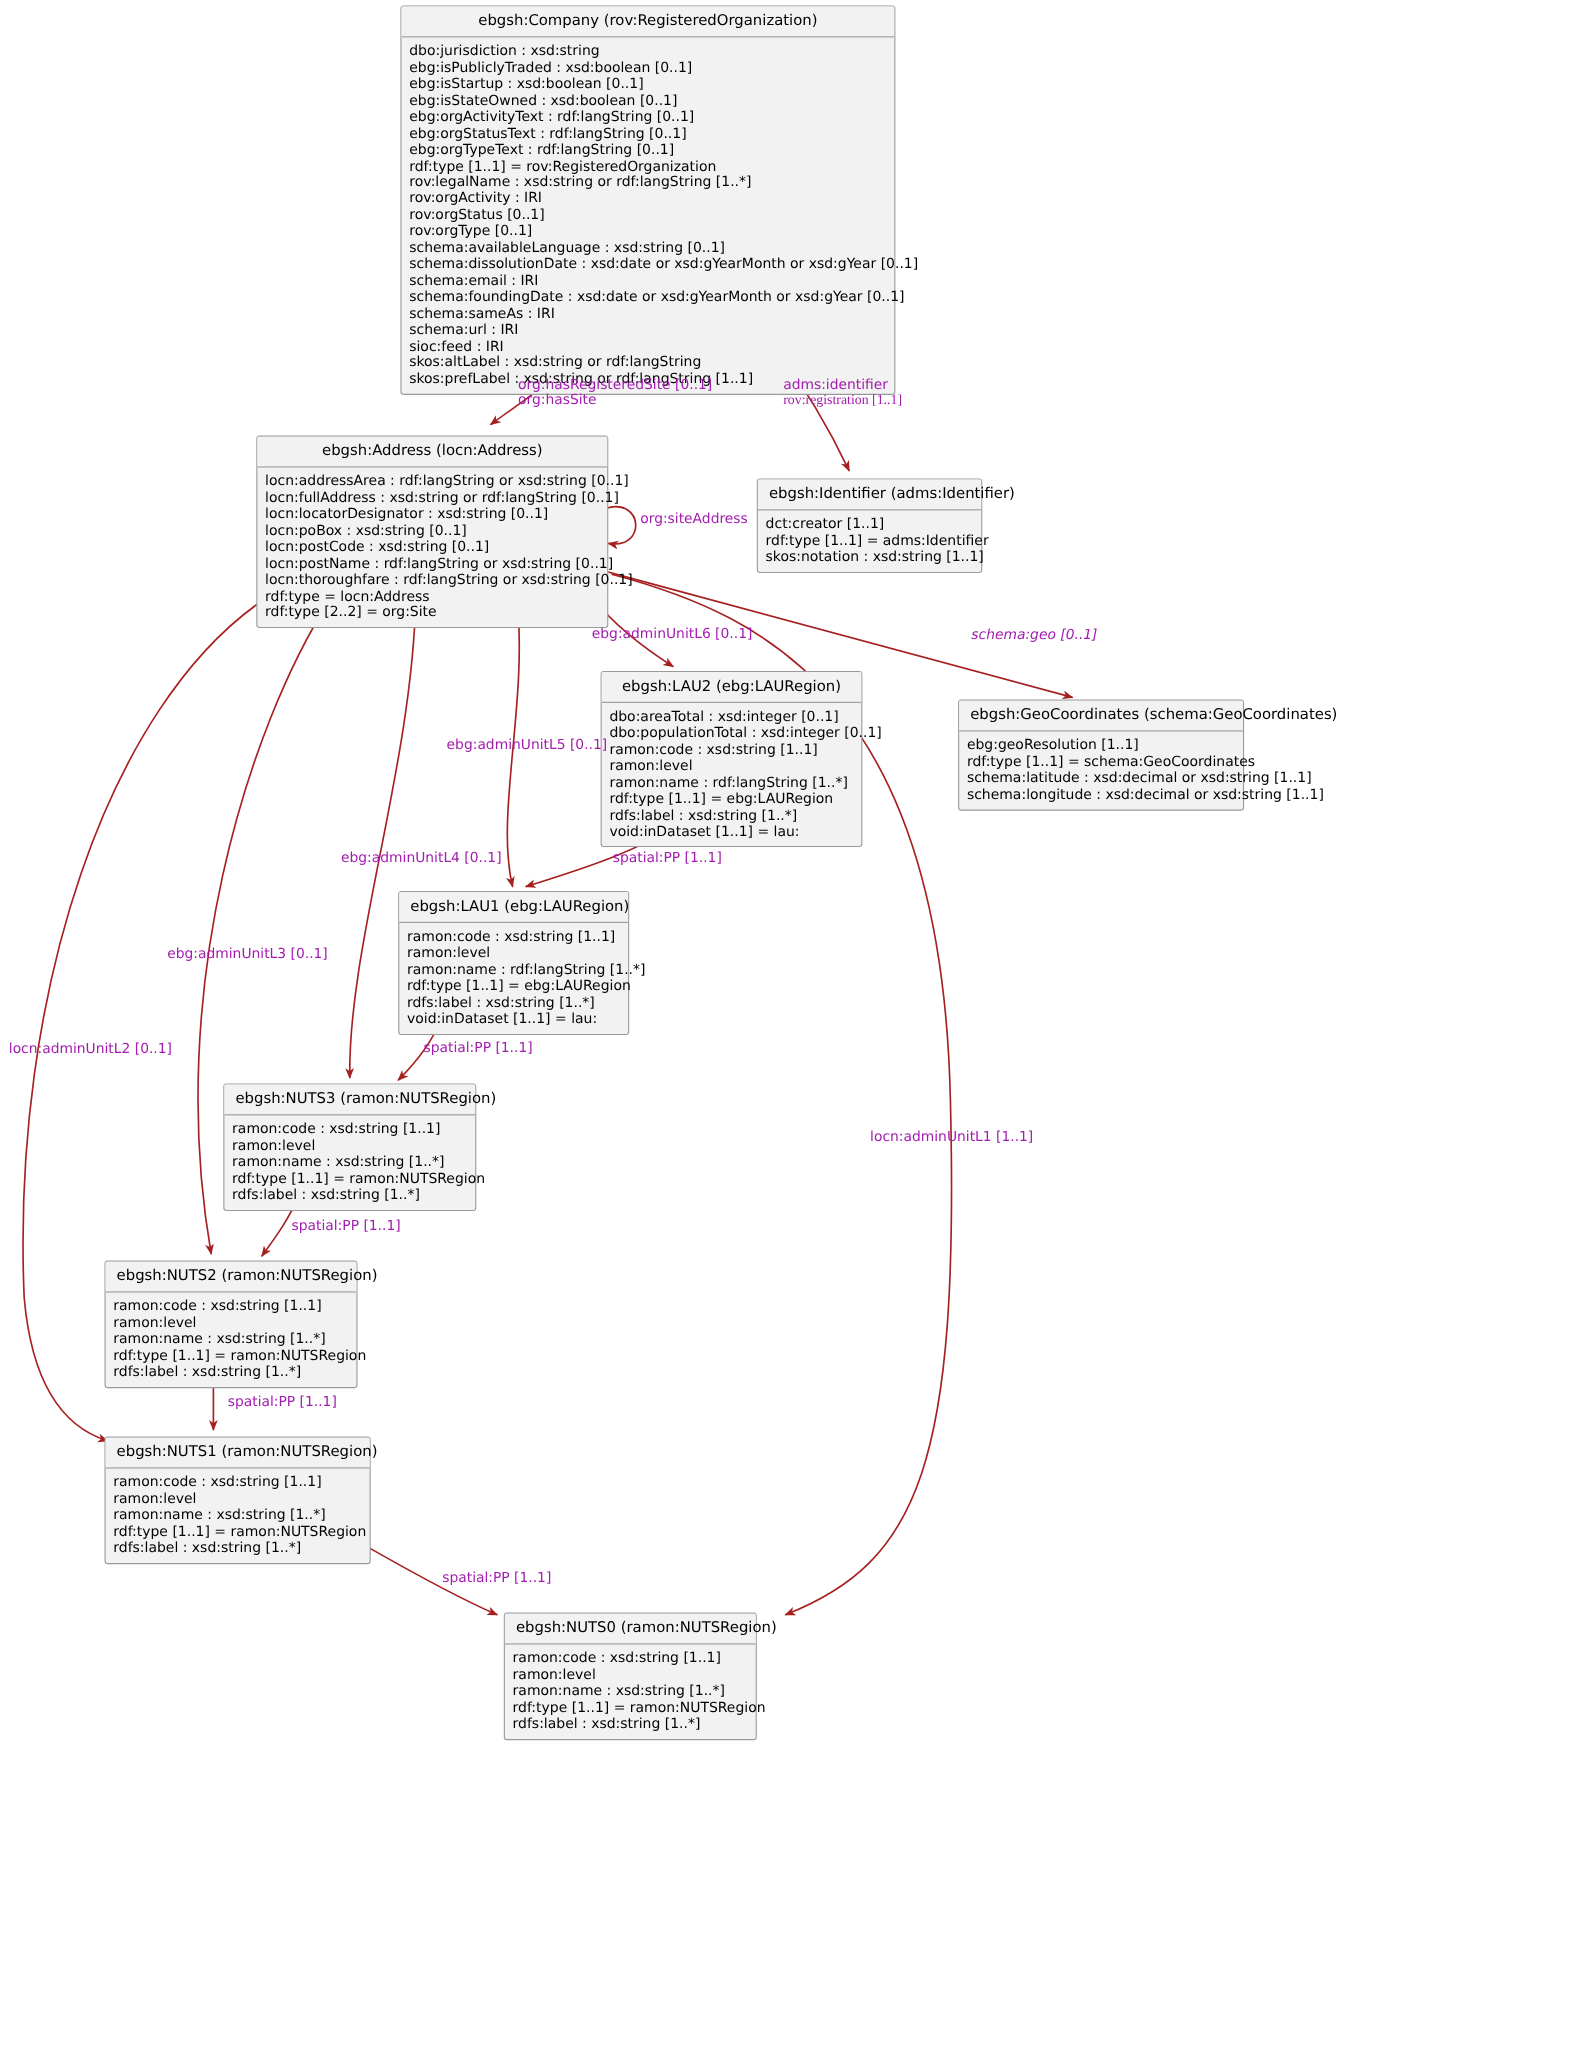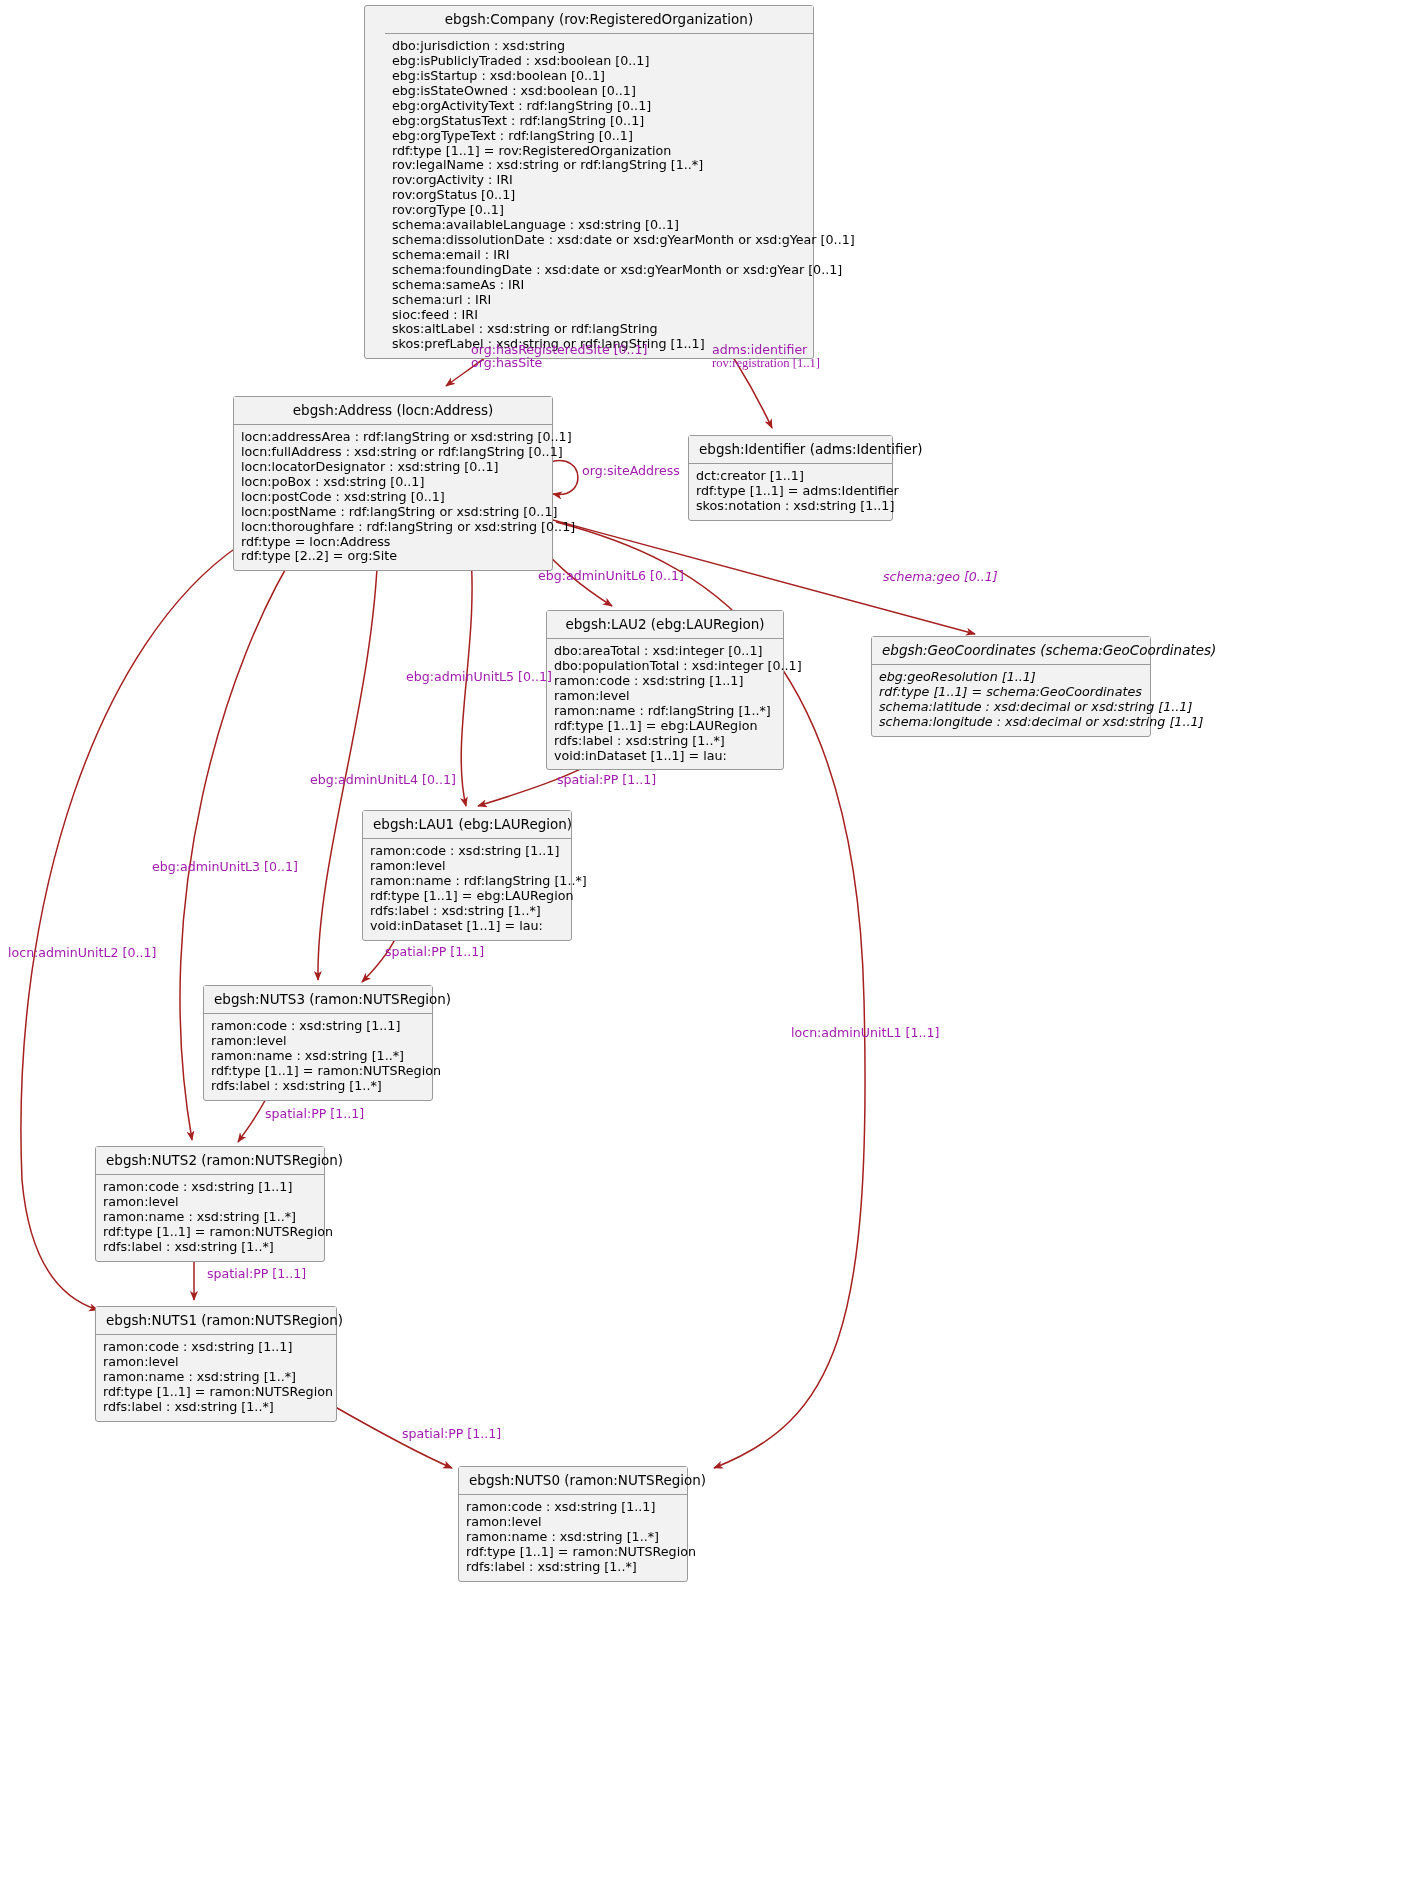--- a/index.html
+++ b/index.html
@@ -89,21 +89,21 @@
       <path d="M400,928 C392,950 376,968 362,982"></path>
 
       <path d="M272,1086 C262,1110 248,1128 238,1142"></path>
 
       <path d="M194,1243 C194,1270 194,1286 194,1300"></path>
 
       <path d="M330,1404 C386,1436 424,1456 452,1468"></path>
     </g>
   </svg>
 
-  <div class="uml-class" style="left:364px;top:5px;width:450px;padding-left:20px;">
+  <div class="uml-class" style="left:364px;top:5px;width:450px;">
     <div class="uml-header">ebgsh:Company (rov:RegisteredOrganization)</div>
     <div class="uml-attrs">
       <div>dbo:jurisdiction  : xsd:string</div>
       <div>ebg:isPubliclyTraded  : xsd:boolean  [0..1]</div>
       <div>ebg:isStartup  : xsd:boolean  [0..1]</div>
       <div>ebg:isStateOwned  : xsd:boolean  [0..1]</div>
       <div>ebg:orgActivityText  : rdf:langString  [0..1]</div>
       <div>ebg:orgStatusText  : rdf:langString  [0..1]</div>
       <div>ebg:orgTypeText  : rdf:langString  [0..1]</div>
       <div>rdf:type  [1..1]  =  rov:RegisteredOrganization</div>
@@ -140,21 +140,21 @@
 
   <div class="uml-class" style="left:688px;top:435px;width:205px;">
     <div class="uml-header">ebgsh:Identifier (adms:Identifier)</div>
     <div class="uml-attrs">
       <div>dct:creator  [1..1]</div>
       <div>rdf:type  [1..1]  =  adms:Identifier</div>
       <div>skos:notation  : xsd:string  [1..1]</div>
     </div>
   </div>
 
-  <div class="uml-class" style="left:871px;top:636px;width:280px;font-style:italic;">
+  <div class="uml-class" style="left:871px;top:636px;width:260px;">
     <div class="uml-header">ebgsh:GeoCoordinates (schema:GeoCoordinates)</div>
     <div class="uml-attrs">
       <div>ebg:geoResolution  [1..1]</div>
       <div>rdf:type  [1..1]  =  schema:GeoCoordinates</div>
       <div>schema:latitude  : xsd:decimal or xsd:string  [1..1]</div>
       <div>schema:longitude  : xsd:decimal or xsd:string  [1..1]</div>
     </div>
   </div>
 
   <div class="uml-class" style="left:546px;top:610px;width:238px;">

